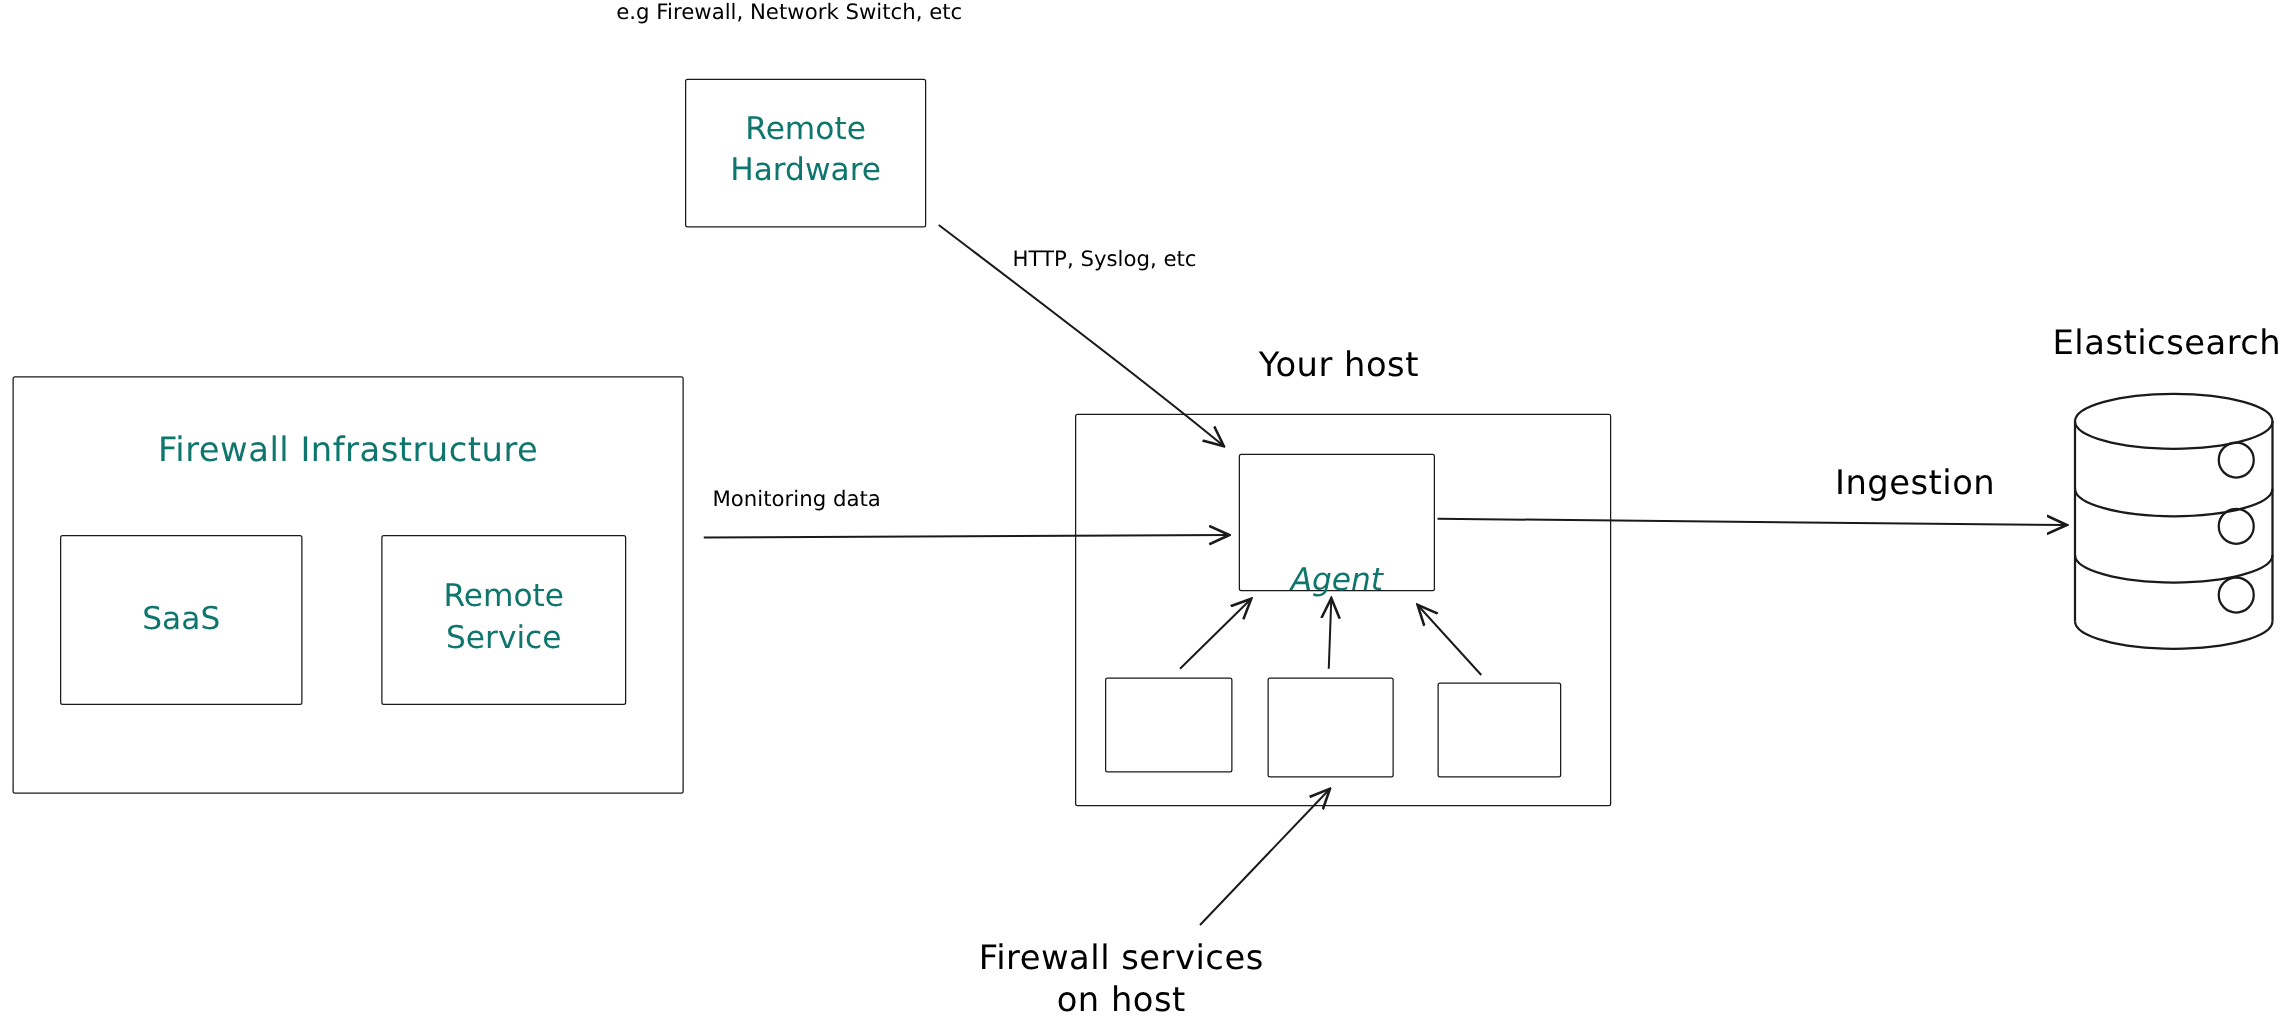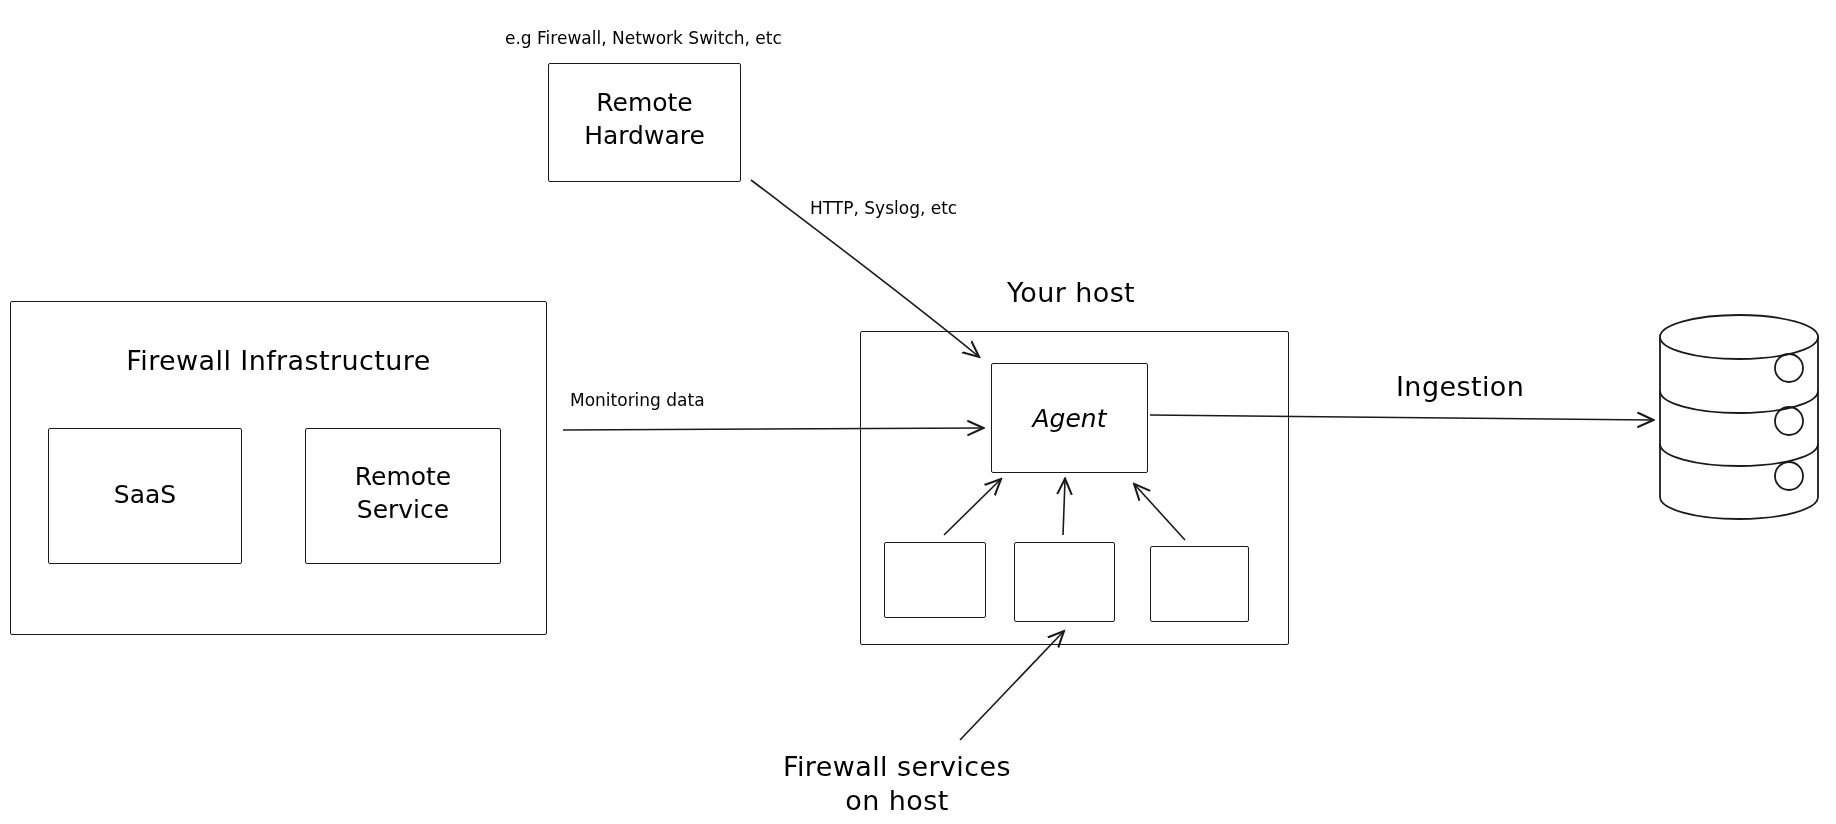--- a/index.html
+++ b/index.html
@@ -27,43 +27,43 @@
     border: 1.6px solid #1a1a1a;
     box-sizing: border-box;
     background: transparent;
     border-radius: 2px;
   }
   .box-label {
     position: absolute;
     left: 0;
     right: 0;
     text-align: center;
-    color: #000000;
+    color: #0f766e;
     white-space: pre;
     line-height: 1.3;
   }
   svg.overlay {
     position: absolute;
     left: 0;
     top: 0;
     width: 1836px;
     height: 824px;
     pointer-events: none;
   }
   .t-title { font-size: 27px; letter-spacing: 0.4px; }
   .t-small { font-size: 17px; }
   .t-box   { font-size: 25px; }
-  .t-agent { font-size: 25px; font-style: italic; }
+  .t-agent { font-size: 25px; font-style: italic; margin-top: 45px; }
 </style>
 </head>
 <body>
 
 <div id="canvas">
 
-  <div class="label t-small" style="left:493px; top:28px;margin-left:12px;">e.g Firewall, Network Switch, etc</div>
+  <div class="label t-small" style="left:493px; top:0;">e.g Firewall, Network Switch, etc</div>
 
   <div class="box" style="left:548px; top:63px; width:193px; height:119px;">
     <div class="box-label t-box" style="top:23px;">Remote
 Hardware</div>
   </div>
 
   <div class="label t-small" style="left:810px; top:198px;text-align:right;">HTTP, Syslog, etc</div>
 
   <div class="box" style="left:10px; top:301px; width:537px; height:334px;">
     <div class="box-label t-title" style="top:41px;">Firewall Infrastructure</div>
@@ -85,22 +85,23 @@
   <div class="box" style="left:860px; top:331px; width:429px; height:314px;"></div>
 
   <div class="box" style="left:991px; top:363px; width:157px; height:110px;">
     <div class="box-label t-agent" style="top:39px;">Agent</div>
   </div>
 
   <div class="box" style="left:884px; top:542px; width:102px; height:76px;"></div>
   <div class="box" style="left:1014px; top:542px; width:101px; height:80px;"></div>
   <div class="box" style="left:1150px; top:546px; width:99px; height:76px;"></div>
 
-  <div class="label t-title" style="left:1396px; top:370px;">Ingestion</div>
+  <div class="label t-title" style="left:1468px; top:370px;">Ingestion</div>
 
+  <div class="label t-title" style="left:1642px; top:258px;">Elasticsearch</div>
 
   <div class="label t-title" style="left:762px; top:750px; text-align:center; width:270px;">Firewall services
 on host</div>
 
   <svg class="overlay" viewBox="0 0 1836 824">
     <defs>
       <marker id="arrow" viewBox="0 0 12 12" refX="10" refY="6" markerWidth="11" markerHeight="11" orient="auto-start-reverse">
         <path d="M 0 1 L 11 6 L 0 11" fill="none" stroke="#1a1a1a" stroke-width="1.4"></path>
       </marker>
     </defs>

